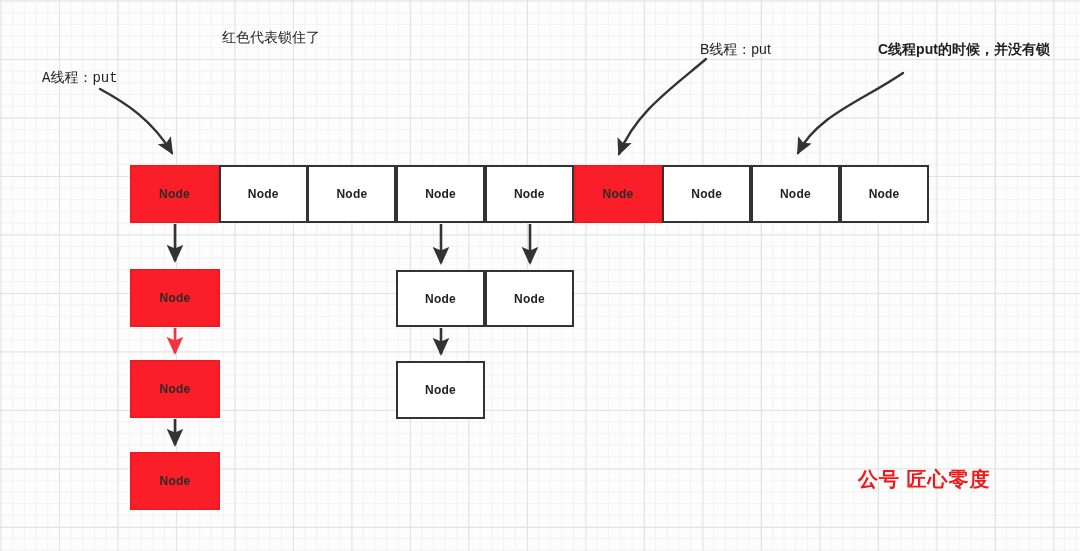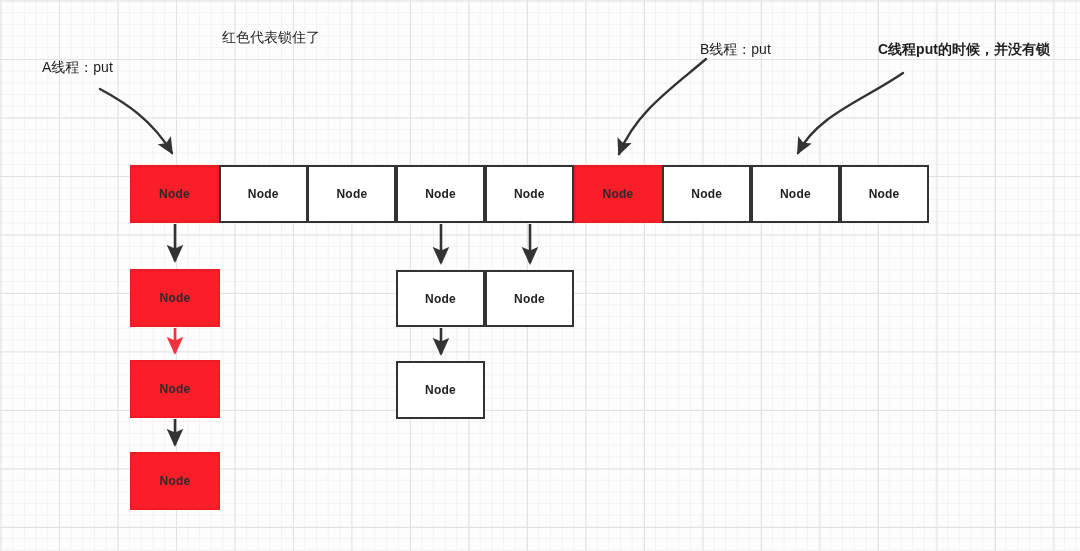--- a/index.html
+++ b/index.html
@@ -72,21 +72,21 @@
     pointer-events: none;
   }
 </style>
 </head>
 <body>
 
 <div id="canvas">
 
   <div class="annot" style="left:222px; top:29px;">红色代表锁住了</div>
 
-  <div class="annot" style="left:42px; top:59px;">A线程：put</div>
+  <div class="annot" style="left:42px; top:70px;font-family:Liberation Mono, monospace;">A线程：put</div>
   <div class="annot" style="left:700px; top:41px;">B线程：put</div>
   <div class="annot" style="left:878px; top:41px;font-weight:bold;">C线程put的时候，并没有锁</div>
 
   <div class="node red" style="left:130px; top:165px; width:89px; height:58px;">Node</div>
   <div class="node" style="left:218.7px; top:165px; width:89px; height:58px;">Node</div>
   <div class="node" style="left:307.4px; top:165px; width:89px; height:58px;">Node</div>
   <div class="node" style="left:396.1px; top:165px; width:89px; height:58px;">Node</div>
   <div class="node" style="left:484.8px; top:165px; width:89px; height:58px;">Node</div>
   <div class="node red" style="left:573.5px; top:165px; width:89px; height:58px;">Node</div>
   <div class="node" style="left:662.2px; top:165px; width:89px; height:58px;">Node</div>
@@ -94,20 +94,21 @@
   <div class="node" style="left:839.6px; top:165px; width:89px; height:58px;">Node</div>
 
   <div class="node red" style="left:130px; top:269px; width:90px; height:58px;">Node</div>
   <div class="node red" style="left:130px; top:360px; width:90px; height:58px;">Node</div>
   <div class="node red" style="left:130px; top:452px; width:90px; height:58px;">Node</div>
 
   <div class="node" style="left:396px; top:270px; width:89px; height:57px;">Node</div>
   <div class="node" style="left:485px; top:270px; width:89px; height:57px;">Node</div>
   <div class="node" style="left:396px; top:361px; width:89px; height:58px;">Node</div>
 
+  <div class="watermark" style="left:858px; top:466px;">公号  匠心零度</div>
 
   <svg class="overlay" viewBox="0 0 1080 551">
     <defs>
       <marker id="arrowDark" markerWidth="9" markerHeight="9" refX="6.2" refY="3.2" orient="auto" markerUnits="strokeWidth">
         <path d="M0,0 L7,3.2 L0,6.4 L1.4,3.2 z" fill="#333333"></path>
       </marker>
       <marker id="arrowRed" markerWidth="9" markerHeight="9" refX="6.2" refY="3.2" orient="auto" markerUnits="strokeWidth">
         <path d="M0,0 L7,3.2 L0,6.4 L1.4,3.2 z" fill="#f6323c"></path>
       </marker>
     </defs>

